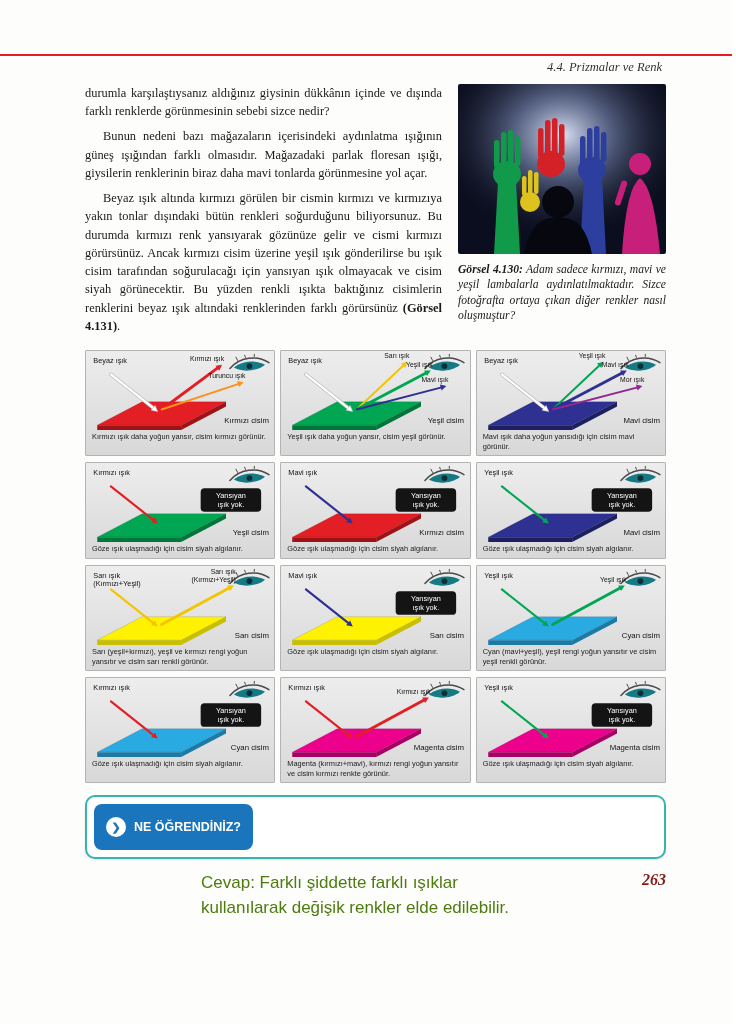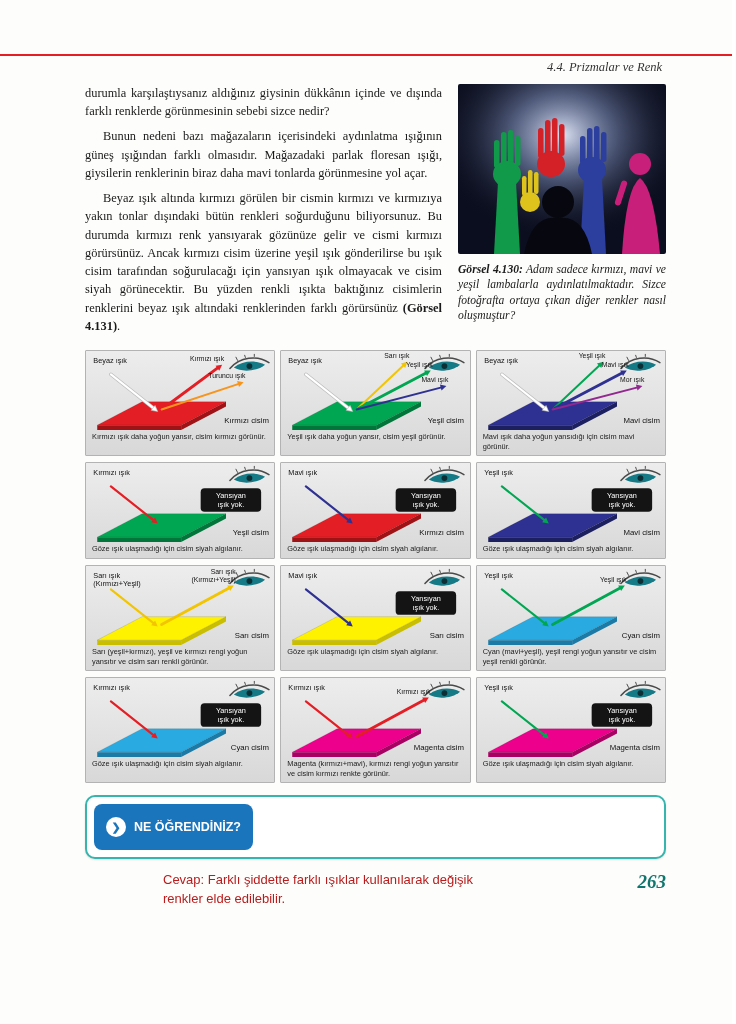--- a/index.html
+++ b/index.html
@@ -20,22 +20,22 @@
   .panels{margin-top:8px;display:grid;grid-template-columns:repeat(3,1fr);gap:6px 5px;}
   .panel{background:linear-gradient(#ededed,#d8d8d8);border:1px solid #b3b3b3;border-radius:1px;overflow:hidden;}
   .panel svg{display:block;width:100%;height:80px;}
   .panel-cap{font-family:"Liberation Sans",sans-serif;font-size:7.4px;line-height:1.3;color:#1b1b1b;padding:1px 6px 4px;}
   .fig-cap2{margin-top:8px;font-size:11.8px;line-height:1.35;font-style:italic;text-align:justify;}
   .learned{margin-top:12px;border:2px solid #35b5ae;border-radius:10px;background:#fff;padding:7px 10px 7px 7px;display:flex;gap:16px;align-items:center;box-shadow:0 1px 2px rgba(0,0,0,0.12);}
   .learned-label{background:#1b75bc;border-radius:8px;color:#fff;font-family:"Liberation Sans",sans-serif;font-weight:bold;font-size:12.5px;display:flex;align-items:center;gap:8px;padding:13px 12px;white-space:nowrap;}
   .chev-circle{width:20px;height:20px;border-radius:50%;background:#fff;color:#1b75bc;display:flex;align-items:center;justify-content:center;font-size:11px;font-weight:bold;flex:0 0 20px;}
   .learned-q{font-size:13.8px;line-height:1.5;flex:1;padding-right:6px;}
   .bottom-row{display:flex;align-items:flex-start;margin-top:12px;}
-  .answer{margin-left:78px;width:310px;font-family:"Liberation Sans",sans-serif;font-size:13px;line-height:1.45;color:#b91c1c;}
-  .page-num{margin-left:auto;font-weight:bold;font-style:italic;font-size:19px;color:#0f766e;}
+  .answer{margin-left:116px;width:310px;font-family:"Liberation Sans",sans-serif;font-size:17px;line-height:1.45;color:#4d7c0f;}
+  .page-num{margin-left:auto;font-weight:bold;font-style:italic;font-size:16px;color:#7f1d1d;}
 </style>
 </head>
 <body>
 
 <div class="page">
   <div class="top-rule"></div>
   <div class="running-head">4.4. Prizmalar ve Renk</div>
 
   <div class="content">
     <div class="intro-row">

